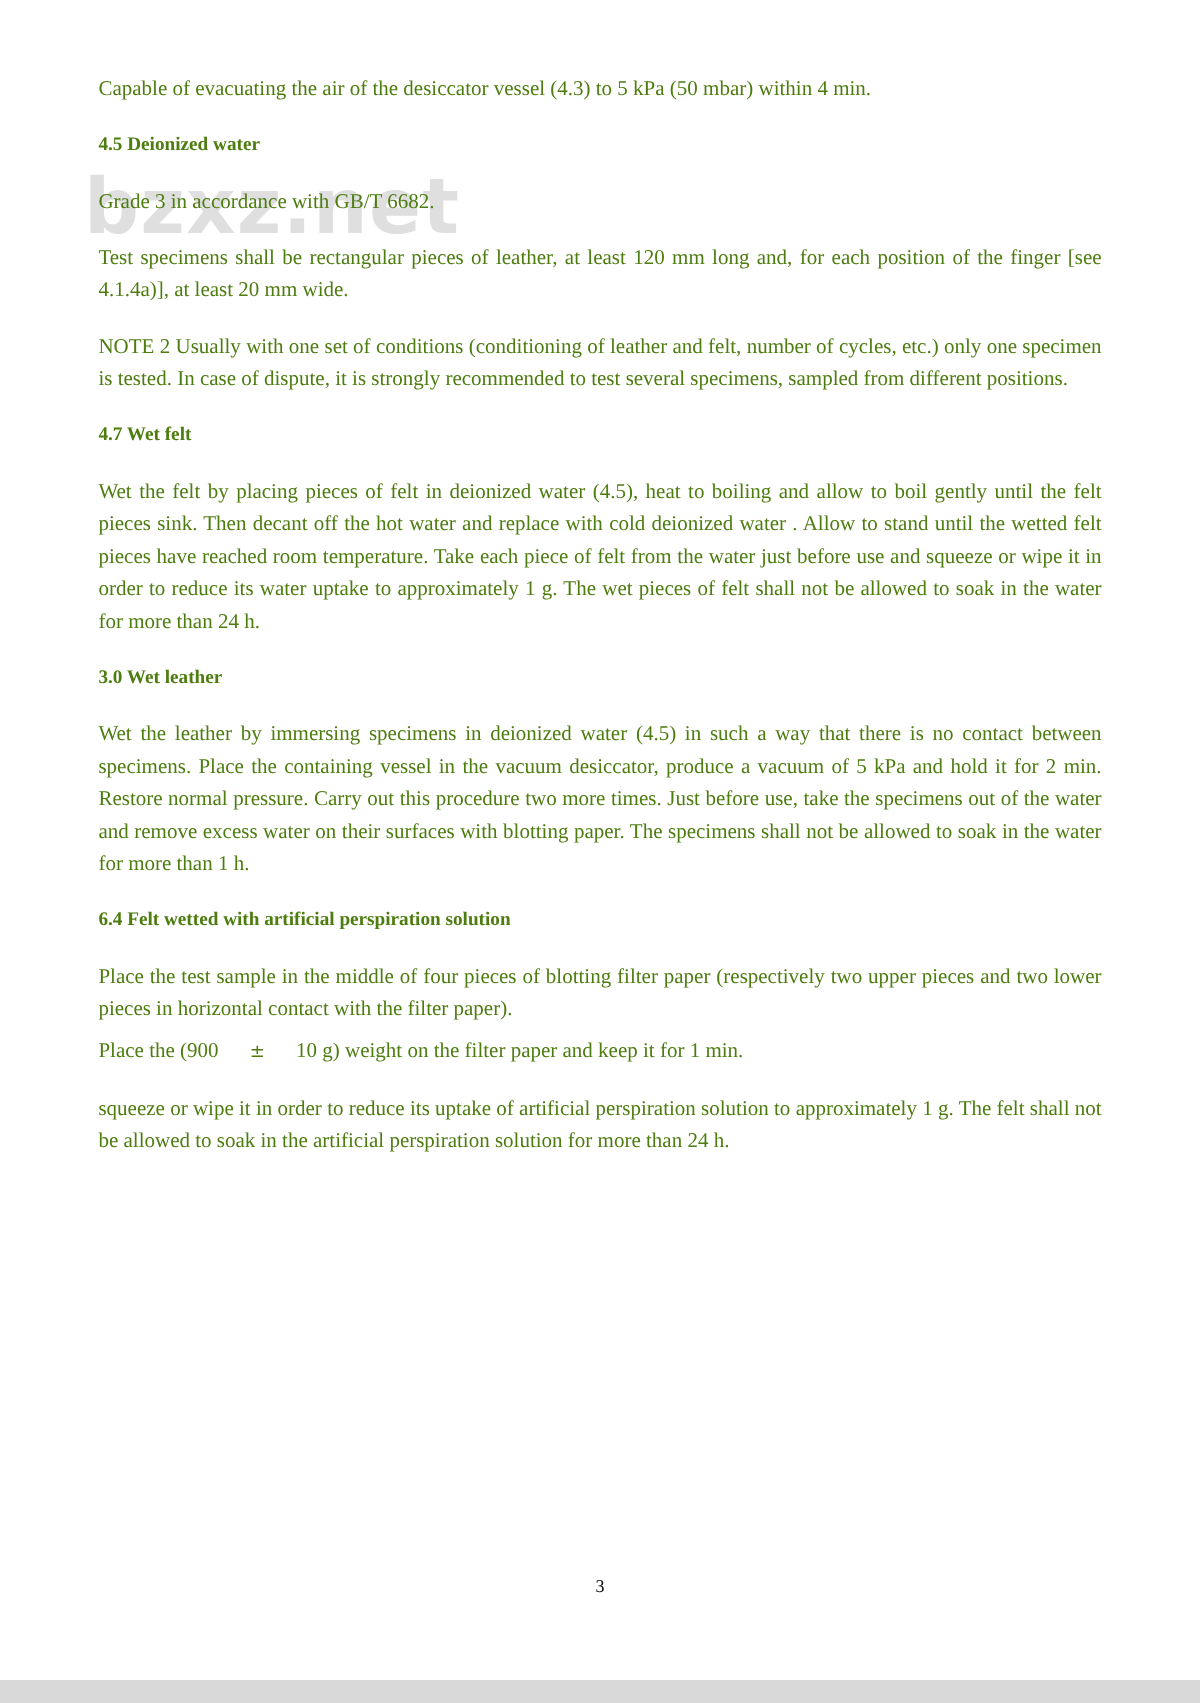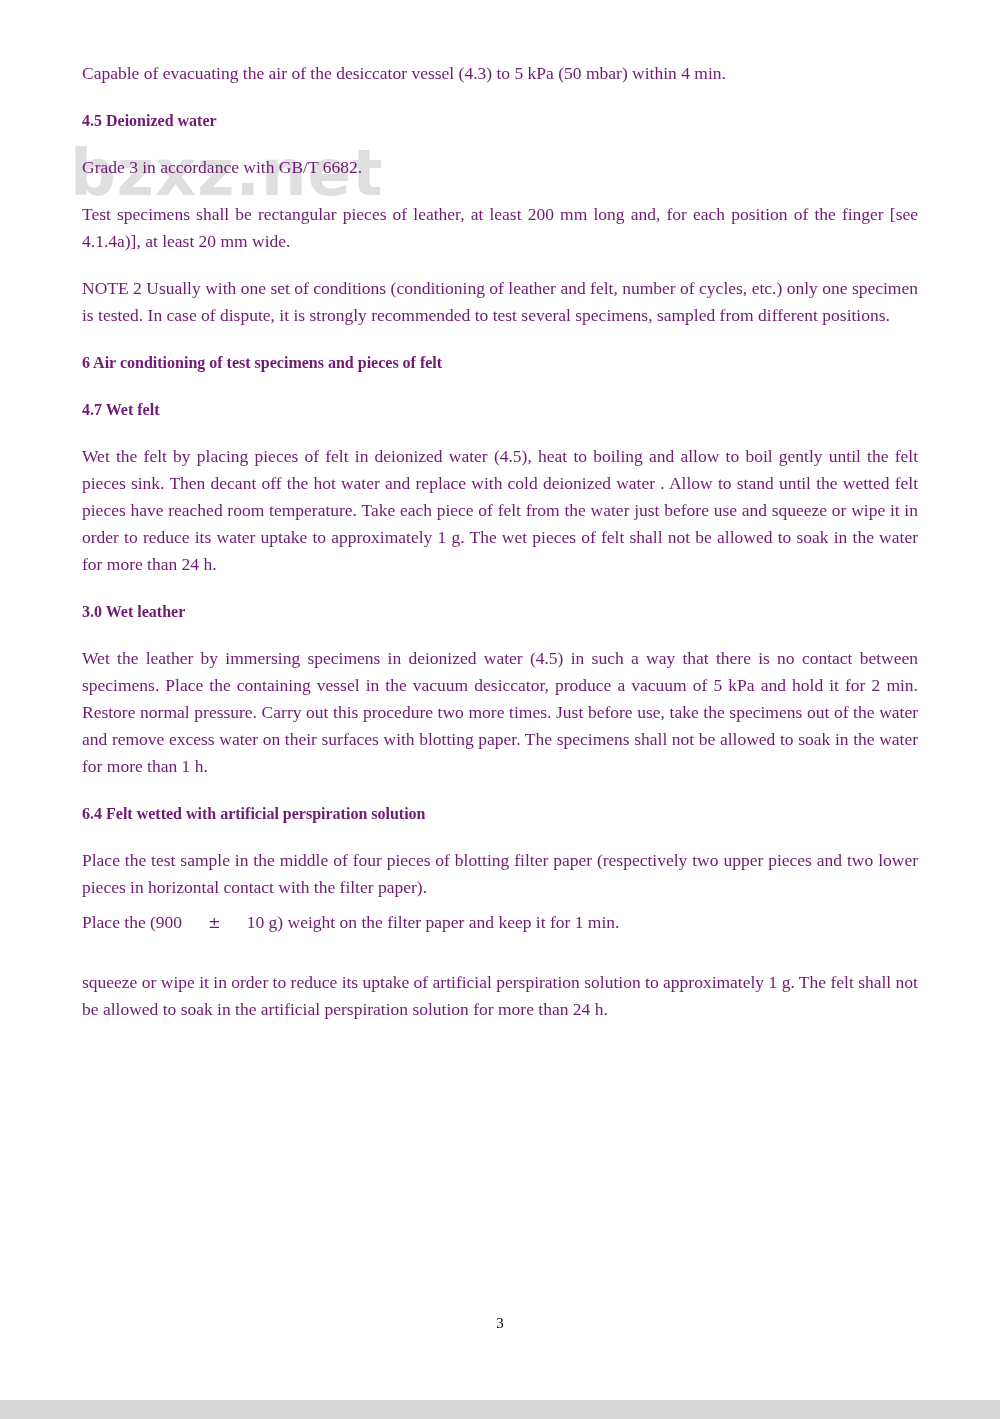--- a/index.html
+++ b/index.html
@@ -45,33 +45,33 @@
   .content {
     position: relative;
     z-index: 2;
   }
   p {
     margin: 0;
     font-size: 17.5px;
     line-height: 27px;
     text-align: justify;
     text-justify: inter-word;
-    color: #701a75;
+    color: #4d7c0f;
   }
   .para {
     margin-bottom: 20px;
   }
   .heading {
     font-weight: bold;
     margin-bottom: 20px;
     font-size: 16px;
     line-height: 27px;
   }
   .tight {
-    margin-bottom: 12px;
+    margin-bottom: 0px;
   }
   .gap-sm {
     margin-bottom: 8px;
   }
   .spacer-block {
     height: 20px;
   }
   .page-number {
     position: absolute;
     left: 0;
@@ -99,25 +99,24 @@
 
   <div class="content">
 
     <p class="para">Capable of evacuating the air of the desiccator vessel (4.3) to 5 kPa (50 mbar) within 4 min.</p>
 
     <p class="heading">4.5 Deionized water</p>
 
     <p class="para">Grade 3 in accordance with GB/T 6682.</p>
 
 
-    <p class="para">Test specimens shall be rectangular pieces of leather, at least 200 mm long and, for each position of the finger [see 4.1.4a)], at least 20 mm wide.</p>
+    <p class="para">Test specimens shall be rectangular pieces of leather, at least 120 mm long and, for each position of the finger [see 4.1.4a)], at least 20 mm wide.</p>
 
     <p class="para">NOTE 2 Usually with one set of conditions (conditioning of leather and felt, number of cycles, etc.) only one specimen is tested. In case of dispute, it is strongly recommended to test several specimens, sampled from different positions.</p>
 
-    <p class="heading">6 Air conditioning of test specimens and pieces of felt</p>
 
 
 
     <p class="heading">4.7 Wet felt</p>
 
     <p class="para">Wet the felt by placing pieces of felt in deionized water     (4.5), heat to boiling and allow to boil gently until the felt pieces sink. Then decant off the hot water and replace with cold deionized water    . Allow to stand until the wetted felt pieces have reached room temperature. Take each piece of felt from the water just before use and squeeze or wipe it in order to reduce its water uptake to approximately 1 g. The wet pieces of felt shall not be allowed to soak in the water for more than 24 h.</p>
 
     <p class="heading">3.0 Wet leather</p>
 
     <p class="para">Wet the leather by immersing specimens in deionized water     (4.5) in such a way that there is no contact between specimens. Place the containing vessel in the vacuum desiccator, produce a vacuum of 5 kPa and hold it for 2 min. Restore normal pressure. Carry out this procedure two more times. Just before use, take the specimens out of the water and remove excess water on their surfaces with blotting paper. The specimens shall not be allowed to soak in the water for more than 1 h.</p>

